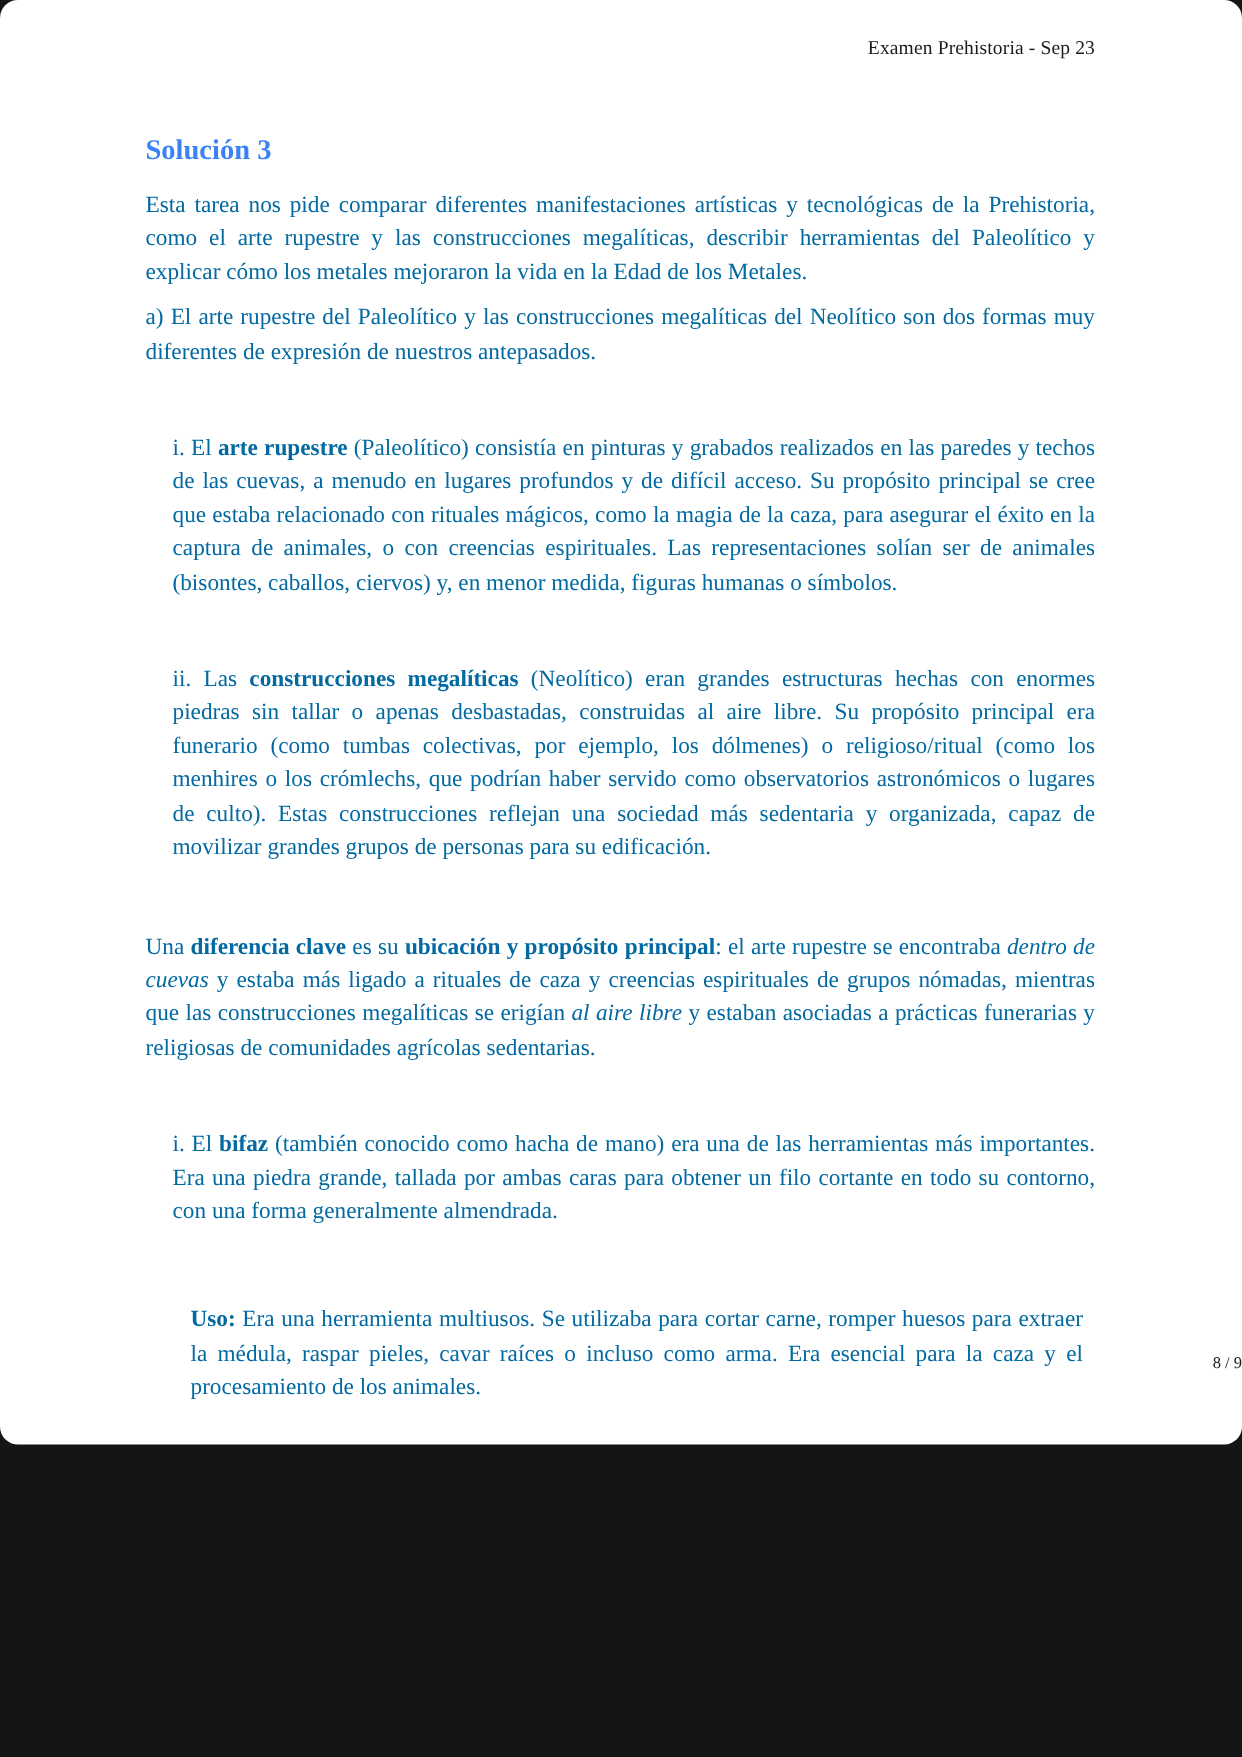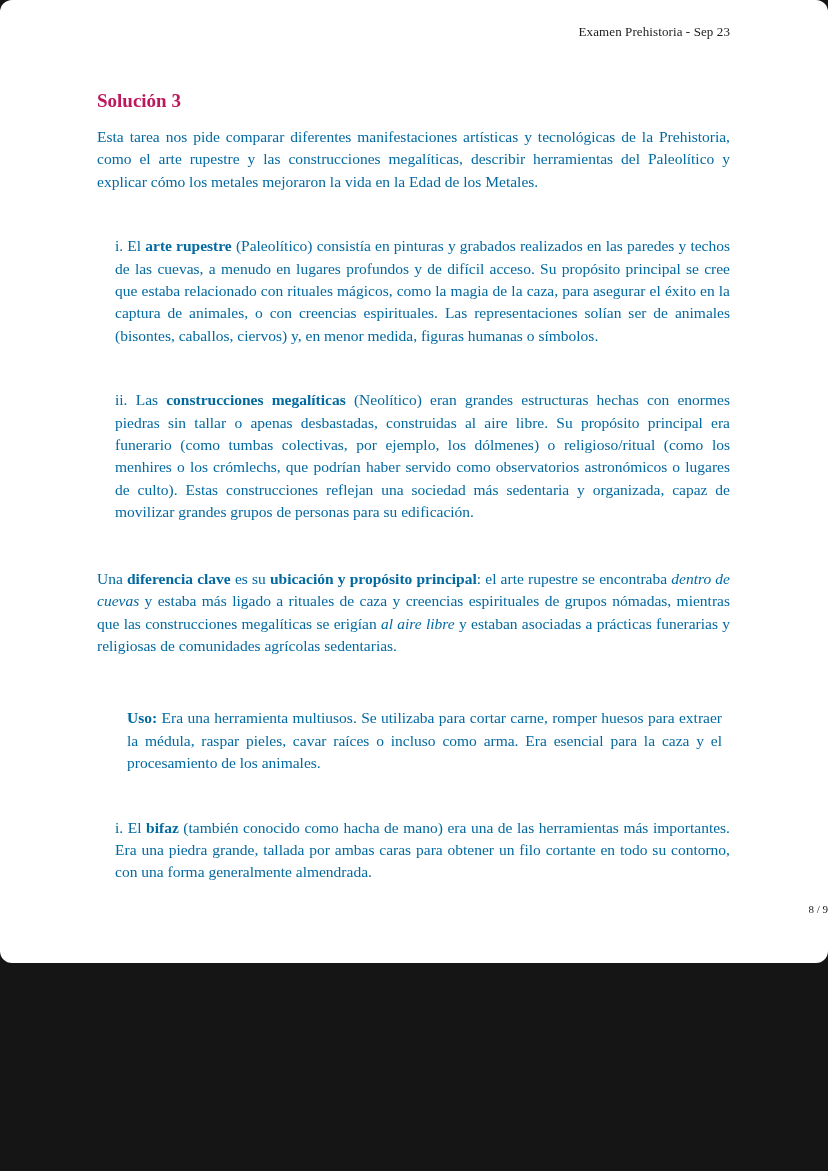--- a/index.html
+++ b/index.html
@@ -24,21 +24,21 @@
   .header {
     text-align: right;
     font-size: 13px;
     color: #1b1b1b;
     letter-spacing: 0.1px;
   }
   .title {
     margin: 50px 0 14px 0;
     font-size: 19px;
     font-weight: bold;
-    color: #be185d;
+    color: #3b82f6;
   }
   .blk {
     margin: 8px 0;
     text-align: justify;
     font-size: 15.5px;
     line-height: 22.4px;
     color: #0369a1;
   }
   .v-spaced {
     margin-top: 44px;
@@ -68,22 +68,23 @@
 </head>
 <body>
 
 <div class="page">
   <div class="header">
     <span>Examen Prehistoria - Sep 23</span>
   </div>
   <h1 class="title">Solución 3</h1>
   <div id="doc-body">
       <p class="blk v-plain"><span>Esta tarea nos pide comparar diferentes manifestaciones artísticas y tecnológicas de la Prehistoria, como el arte rupestre y las construcciones megalíticas, describir herramientas del Paleolítico y explicar cómo los metales mejoraron la vida en la Edad de los Metales.</span></p>
+      <p class="blk v-plain"><span>a) El arte rupestre del Paleolítico y las construcciones megalíticas del Neolítico son dos formas muy diferentes de expresión de nuestros antepasados.</span></p>
       <p class="blk v-item"><span>i. El </span><span class="bold">arte rupestre</span><span> (Paleolítico) consistía en pinturas y grabados realizados en las paredes y techos de las cuevas, a menudo en lugares profundos y de difícil acceso. Su propósito principal se cree que estaba relacionado con rituales mágicos, como la magia de la caza, para asegurar el éxito en la captura de animales, o con creencias espirituales. Las representaciones solían ser de animales (bisontes, caballos, ciervos) y, en menor medida, figuras humanas o símbolos.</span></p>
       <p class="blk v-item"><span>ii. Las </span><span class="bold">construcciones megalíticas</span><span> (Neolítico) eran grandes estructuras hechas con enormes piedras sin tallar o apenas desbastadas, construidas al aire libre. Su propósito principal era funerario (como tumbas colectivas, por ejemplo, los dólmenes) o religioso/ritual (como los menhires o los crómlechs, que podrían haber servido como observatorios astronómicos o lugares de culto). Estas construcciones reflejan una sociedad más sedentaria y organizada, capaz de movilizar grandes grupos de personas para su edificación.</span></p>
       <p class="blk v-spaced"><span>Una </span><span class="bold">diferencia clave</span><span> es su </span><span class="bold">ubicación y propósito principal</span><span>: el arte rupestre se encontraba </span><span class="italic">dentro de cuevas</span><span> y estaba más ligado a rituales de caza y creencias espirituales de grupos nómadas, mientras que las construcciones megalíticas se erigían </span><span class="italic">al aire libre</span><span> y estaban asociadas a prácticas funerarias y religiosas de comunidades agrícolas sedentarias.</span></p>
+      <p class="blk v-item"><span>i. El </span><span class="bold">bifaz</span><span> (también conocido como hacha de mano) era una de las herramientas más importantes. Era una piedra grande, tallada por ambas caras para obtener un filo cortante en todo su contorno, con una forma generalmente almendrada.</span></p>
       <p class="blk v-subitem"><span class="bold">Uso:</span><span> Era una herramienta multiusos. Se utilizaba para cortar carne, romper huesos para extraer la médula, raspar pieles, cavar raíces o incluso como arma. Era esencial para la caza y el procesamiento de los animales.</span></p>
-      <p class="blk v-item"><span>i. El </span><span class="bold">bifaz</span><span> (también conocido como hacha de mano) era una de las herramientas más importantes. Era una piedra grande, tallada por ambas caras para obtener un filo cortante en todo su contorno, con una forma generalmente almendrada.</span></p>
     </div>
   <div class="footer">
     <span>8 / 9</span>
   </div>
 </div>
 
 </body></html>

